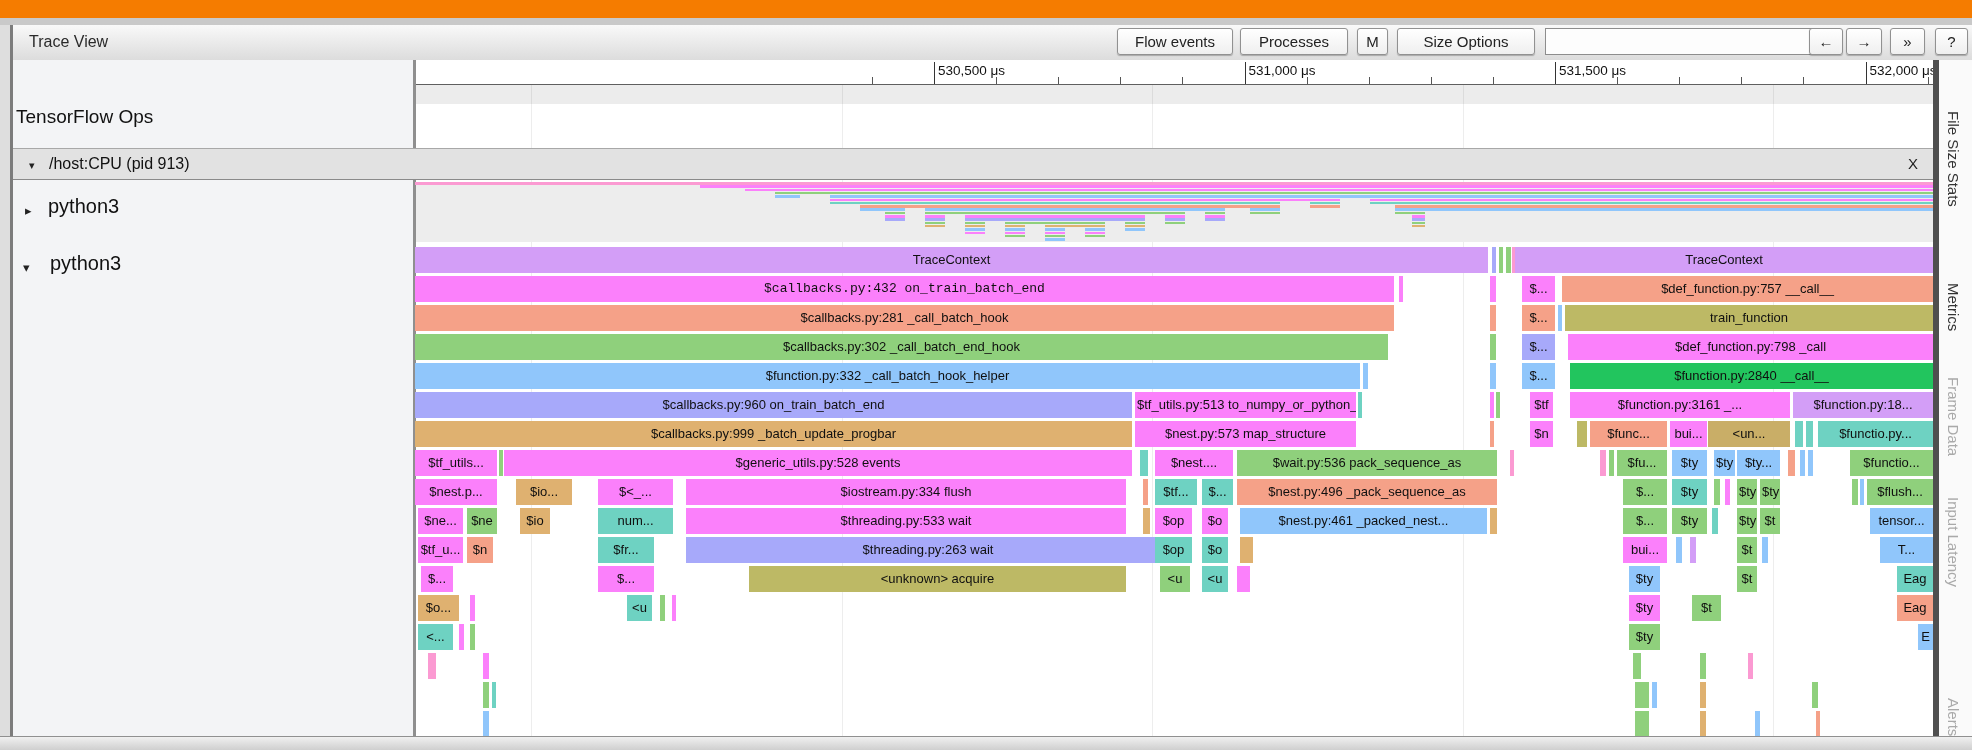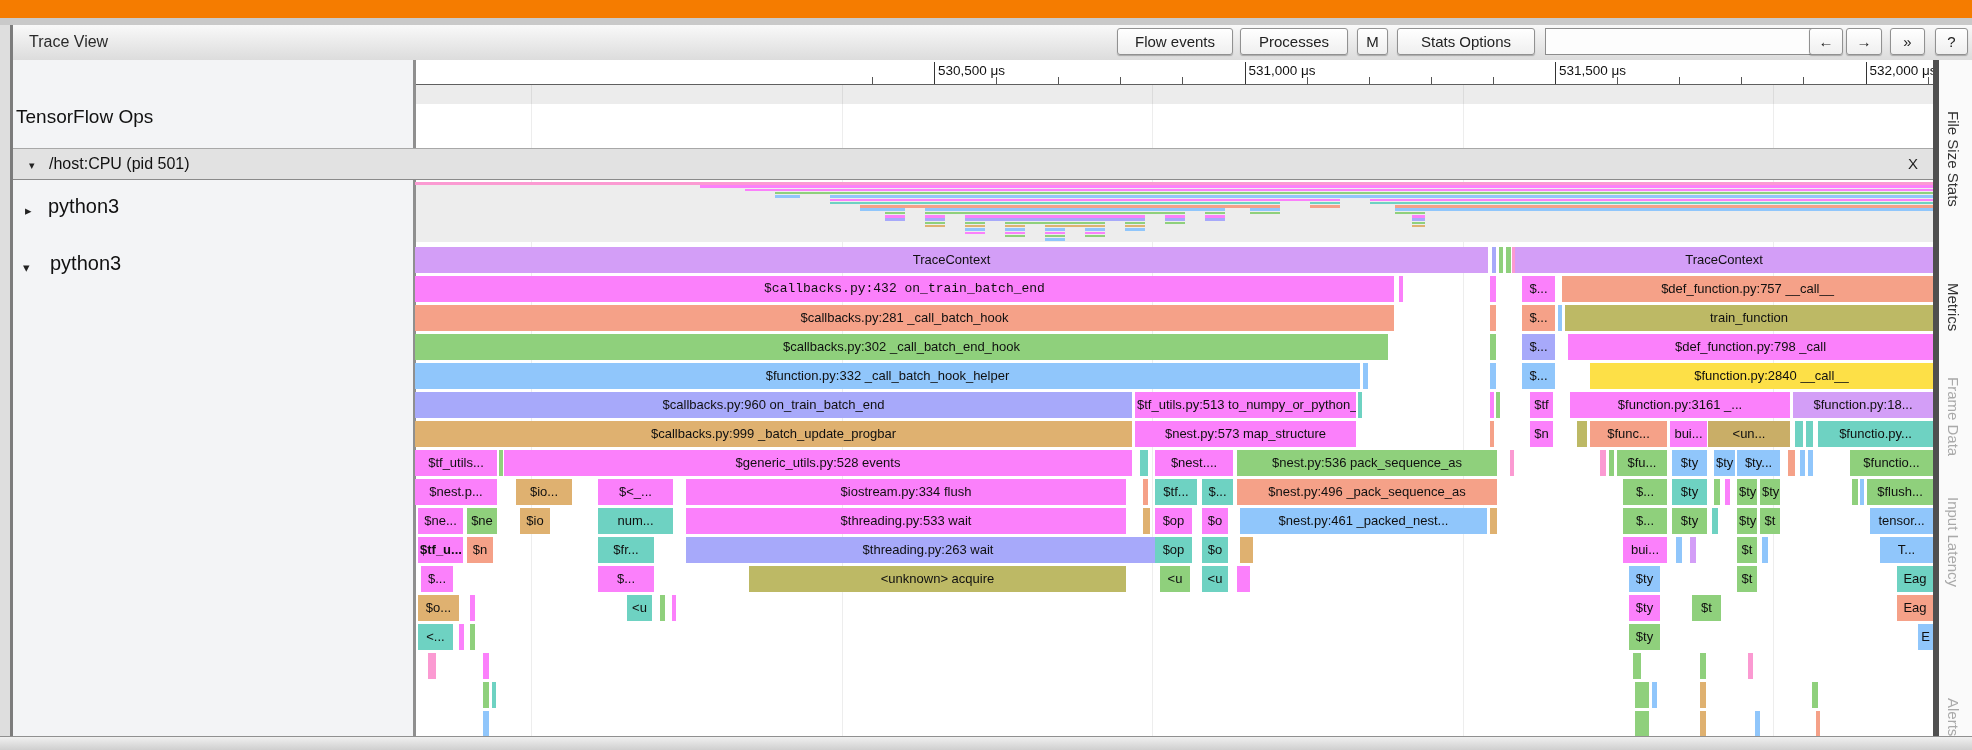--- a/index.html
+++ b/index.html
@@ -72,21 +72,21 @@
   <div id="orange-bar"></div>
   <div id="topgap"></div>
   <div id="outer-left"></div>
   <div id="win-left-border"></div>
 
   <div id="toolbar">
     <span id="trace-title">Trace View</span>
     <button class="tb-btn" style="left:1104px;width:116px;">Flow events</button>
     <button class="tb-btn" style="left:1227px;width:108px;">Processes</button>
     <button class="tb-btn" style="left:1344px;width:31px;">M</button>
-    <button class="tb-btn" style="left:1384px;width:138px;">Stats Options</button>
+    <button class="tb-btn" style="left:1384px;width:138px;">Size Options</button>
     <input id="search-box" value="" style="">
     <button class="tb-btn" style="left:1796px;width:34px;">←</button>
     <button class="tb-btn" style="left:1833px;width:36px;">→</button>
     <button class="tb-btn" style="left:1877px;width:35px;">»</button>
     <button class="tb-btn" style="left:1922px;width:33px;">?</button>
   </div>
 
   <div id="content">
     <div id="sidebar"></div>
     <div id="v-divider"></div>
@@ -125,21 +125,21 @@
         <div class="gridline" style="left: 828.5px;"></div>
         <div class="gridline" style="left: 1139px;"></div>
         <div class="gridline" style="left: 1449.5px;"></div>
         <div class="gridline" style="left: 1760px;"></div>
       </div>
 
     <div id="tf-ops-label">TensorFlow Ops</div>
 
     <div id="host-bar">
       <span id="host-arrow">▾</span>
-      <span id="host-label">/host:CPU (pid 501)</span>
+      <span id="host-label">/host:CPU (pid 913)</span>
       <span id="host-close">X</span>
     </div>
 
     <span class="thread-arrow" style="left:12px;top:143px;">▸</span>
     <span class="thread-label" style="left:35px;top:135px;">python3</span>
 
     <div id="minitrack">
         <div class="ministripe" style="left: -1px; width: 285px; top: 0px; background: rgb(251, 154, 210);"></div>
         <div class="ministripe" style="left: 284px; width: 45px; top: 0px; background: rgb(251, 154, 210);"></div>
         <div class="ministripe" style="left: 284px; width: 45px; top: 3.3px; background: rgb(251, 128, 251);"></div>
@@ -502,21 +502,21 @@
         <div class="span" style="left: 1545px; top: 245px; width: 4px; height: 26px; background: rgb(144, 198, 251);"></div>
         <div class="span" style="left: 1552px; top: 245px; width: 368px; height: 26px; background: rgb(189, 185, 101);">train_function</div>
         <div class="span" style="left: 402px; top: 274px; width: 973px; height: 26px; background: rgb(143, 208, 124);">$callbacks.py:302 _call_batch_end_hook</div>
         <div class="span" style="left: 1477px; top: 274px; width: 6px; height: 26px; background: rgb(143, 208, 124);"></div>
         <div class="span" style="left: 1509px; top: 274px; width: 33px; height: 26px; background: rgb(167, 169, 250);">$...</div>
         <div class="span" style="left: 1555px; top: 274px; width: 365px; height: 26px; background: rgb(251, 128, 251);">$def_function.py:798 _call</div>
         <div class="span" style="left: 402px; top: 303px; width: 945px; height: 26px; background: rgb(144, 198, 251);">$function.py:332 _call_batch_hook_helper</div>
         <div class="span" style="left: 1350px; top: 303px; width: 5px; height: 26px; background: rgb(144, 198, 251);"></div>
         <div class="span" style="left: 1477px; top: 303px; width: 6px; height: 26px; background: rgb(144, 198, 251);"></div>
         <div class="span" style="left: 1509px; top: 303px; width: 33px; height: 26px; background: rgb(144, 198, 251);">$...</div>
-        <div class="span" style="left: 1557px; top: 303px; width: 363px; height: 26px; background: #fde047; margin-left: 20px;">$function.py:2840 __call__</div>
+        <div class="span" style="left: 1557px; top: 303px; width: 363px; height: 26px; background: #22c55e;">$function.py:2840 __call__</div>
         <div class="span" style="left: 402px; top: 332px; width: 717px; height: 26px; background: rgb(167, 169, 250);">$callbacks.py:960 on_train_batch_end</div>
         <div class="span" style="left: 1122px; top: 332px; width: 221px; height: 26px; background: rgb(251, 128, 251);">$tf_utils.py:513 to_numpy_or_python_type</div>
         <div class="span" style="left: 1345px; top: 332px; width: 4px; height: 26px; background: rgb(110, 210, 194);"></div>
         <div class="span" style="left: 1477px; top: 332px; width: 4px; height: 26px; background: rgb(251, 128, 251);"></div>
         <div class="span" style="left: 1483px; top: 332px; width: 4px; height: 26px; background: rgb(143, 208, 124);"></div>
         <div class="span" style="left: 1517px; top: 332px; width: 23px; height: 26px; background: rgb(251, 128, 251);">$tf</div>
         <div class="span" style="left: 1557px; top: 332px; width: 220px; height: 26px; background: rgb(251, 128, 251);">$function.py:3161 _...</div>
         <div class="span" style="left: 1780px; top: 332px; width: 140px; height: 26px; background: rgb(211, 158, 247);">$function.py:18...</div>
         <div class="span" style="left: 402px; top: 361px; width: 717px; height: 26px; background: rgb(223, 177, 112);">$callbacks.py:999 _batch_update_progbar</div>
         <div class="span" style="left: 1122px; top: 361px; width: 221px; height: 26px; background: rgb(251, 128, 251);">$nest.py:573 map_structure</div>
@@ -527,21 +527,21 @@
         <div class="span" style="left: 1657px; top: 361px; width: 37px; height: 26px; background: rgb(251, 128, 251);">bui...</div>
         <div class="span" style="left: 1695px; top: 361px; width: 82px; height: 26px; background: rgb(201, 174, 103);">&lt;un...</div>
         <div class="span" style="left: 1782px; top: 361px; width: 8px; height: 26px; background: rgb(110, 210, 194);"></div>
         <div class="span" style="left: 1793px; top: 361px; width: 7px; height: 26px; background: rgb(110, 210, 194);"></div>
         <div class="span" style="left: 1805px; top: 361px; width: 115px; height: 26px; background: rgb(110, 210, 194);">$functio.py...</div>
         <div class="span" style="left: 402px; top: 390px; width: 82px; height: 26px; background: rgb(251, 128, 251);">$tf_utils...</div>
         <div class="span" style="left: 486px; top: 390px; width: 3px; height: 26px; background: rgb(143, 208, 124);"></div>
         <div class="span" style="left: 491px; top: 390px; width: 628px; height: 26px; background: rgb(251, 128, 251);">$generic_utils.py:528 events</div>
         <div class="span" style="left: 1127px; top: 390px; width: 8px; height: 26px; background: rgb(110, 210, 194);"></div>
         <div class="span" style="left: 1142px; top: 390px; width: 78px; height: 26px; background: rgb(251, 128, 251);">$nest....</div>
-        <div class="span" style="left: 1224px; top: 390px; width: 260px; height: 26px; background: rgb(143, 208, 124);">$nest.py:536 pack_sequence_as</div>
+        <div class="span" style="left: 1224px; top: 390px; width: 260px; height: 26px; background: rgb(143, 208, 124);">$wait.py:536 pack_sequence_as</div>
         <div class="span" style="left: 1497px; top: 390px; width: 4px; height: 26px; background: rgb(251, 154, 210);"></div>
         <div class="span" style="left: 1587px; top: 390px; width: 6px; height: 26px; background: rgb(251, 154, 210);"></div>
         <div class="span" style="left: 1596px; top: 390px; width: 5px; height: 26px; background: rgb(143, 208, 124);"></div>
         <div class="span" style="left: 1604px; top: 390px; width: 50px; height: 26px; background: rgb(143, 208, 124);">$fu...</div>
         <div class="span" style="left: 1659px; top: 390px; width: 35px; height: 26px; background: rgb(144, 198, 251);">$ty</div>
         <div class="span" style="left: 1701px; top: 390px; width: 21px; height: 26px; background: rgb(144, 198, 251);">$ty</div>
         <div class="span" style="left: 1724px; top: 390px; width: 43px; height: 26px; background: rgb(144, 198, 251);">$ty...</div>
         <div class="span" style="left: 1775px; top: 390px; width: 7px; height: 26px; background: rgb(245, 161, 136);"></div>
         <div class="span" style="left: 1787px; top: 390px; width: 5px; height: 26px; background: rgb(144, 198, 251);"></div>
         <div class="span" style="left: 1795px; top: 390px; width: 5px; height: 26px; background: rgb(144, 198, 251);"></div>
@@ -572,21 +572,21 @@
         <div class="span" style="left: 1142px; top: 448px; width: 37px; height: 26px; background: rgb(251, 128, 251);">$op</div>
         <div class="span" style="left: 1189px; top: 448px; width: 26px; height: 26px; background: rgb(251, 128, 251);">$o</div>
         <div class="span" style="left: 1227px; top: 448px; width: 247px; height: 26px; background: rgb(144, 198, 251);">$nest.py:461 _packed_nest...</div>
         <div class="span" style="left: 1477px; top: 448px; width: 7px; height: 26px; background: rgb(223, 177, 112);"></div>
         <div class="span" style="left: 1610px; top: 448px; width: 44px; height: 26px; background: rgb(143, 208, 124);">$...</div>
         <div class="span" style="left: 1659px; top: 448px; width: 35px; height: 26px; background: rgb(143, 208, 124);">$ty</div>
         <div class="span" style="left: 1699px; top: 448px; width: 6px; height: 26px; background: rgb(110, 210, 194);"></div>
         <div class="span" style="left: 1724px; top: 448px; width: 20px; height: 26px; background: rgb(143, 208, 124);">$ty</div>
         <div class="span" style="left: 1747px; top: 448px; width: 20px; height: 26px; background: rgb(143, 208, 124);">$t</div>
         <div class="span" style="left: 1857px; top: 448px; width: 63px; height: 26px; background: rgb(144, 198, 251);">tensor...</div>
-        <div class="span" style="left: 405px; top: 477px; width: 45px; height: 26px; background: rgb(251, 128, 251); font-weight: bold;">$tf_u...</div>
+        <div class="span" style="left: 405px; top: 477px; width: 45px; height: 26px; background: rgb(251, 128, 251);">$tf_u...</div>
         <div class="span" style="left: 454px; top: 477px; width: 26px; height: 26px; background: rgb(245, 161, 136);">$n</div>
         <div class="span" style="left: 585px; top: 477px; width: 56px; height: 26px; background: rgb(110, 210, 194);">$fr...</div>
         <div class="span" style="left: 673px; top: 477px; width: 484px; height: 26px; background: rgb(167, 169, 250);">$threading.py:263 wait</div>
         <div class="span" style="left: 1142px; top: 477px; width: 37px; height: 26px; background: rgb(110, 210, 194);">$op</div>
         <div class="span" style="left: 1189px; top: 477px; width: 26px; height: 26px; background: rgb(110, 210, 194);">$o</div>
         <div class="span" style="left: 1227px; top: 477px; width: 13px; height: 26px; background: rgb(223, 177, 112);"></div>
         <div class="span" style="left: 1610px; top: 477px; width: 44px; height: 26px; background: rgb(251, 128, 251);">bui...</div>
         <div class="span" style="left: 1663px; top: 477px; width: 6px; height: 26px; background: rgb(144, 198, 251);"></div>
         <div class="span" style="left: 1677px; top: 477px; width: 6px; height: 26px; background: rgb(211, 158, 247);"></div>
         <div class="span" style="left: 1724px; top: 477px; width: 20px; height: 26px; background: rgb(143, 208, 124);">$t</div>

